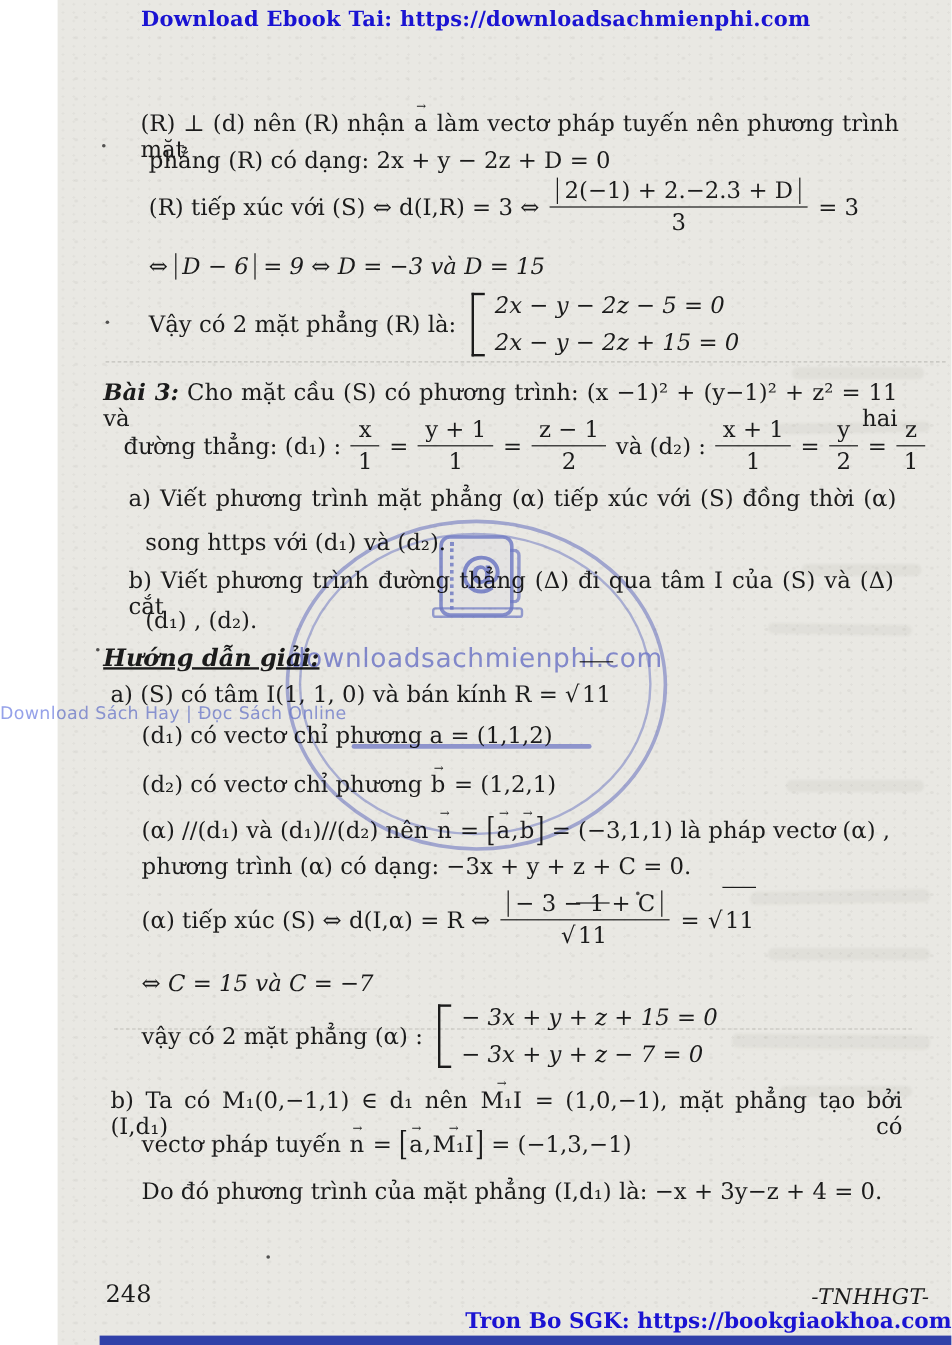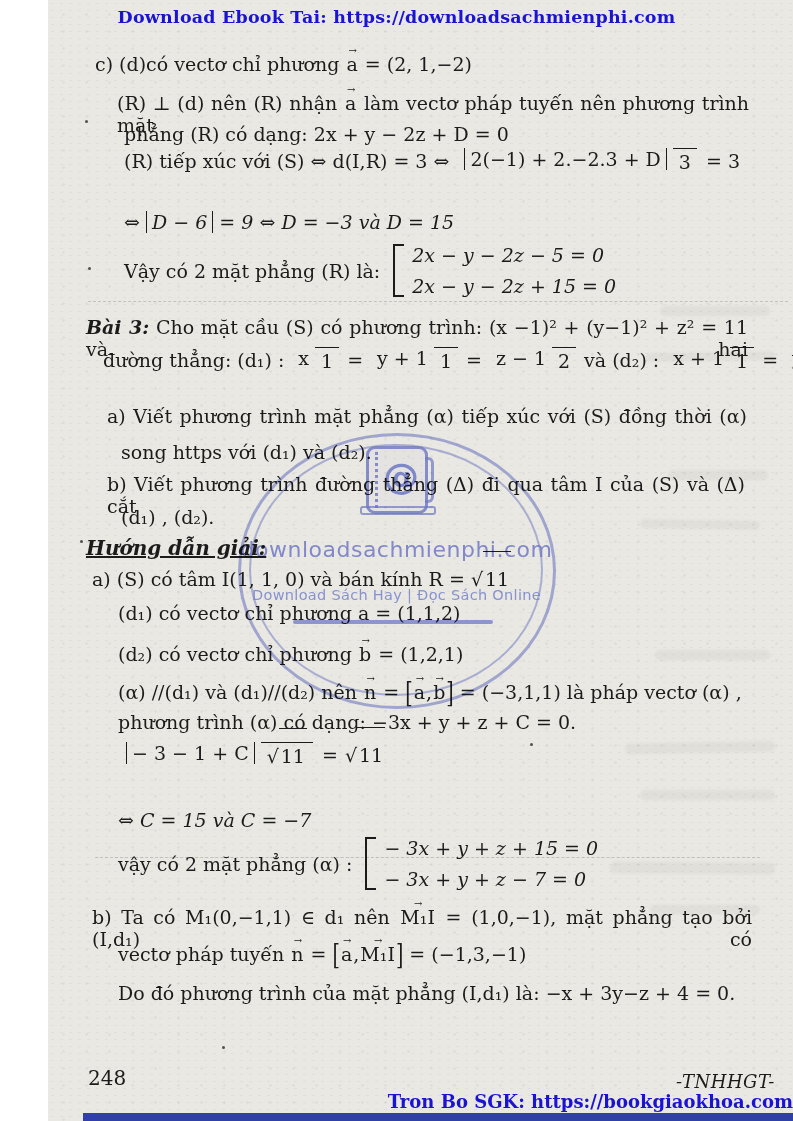--- a/index.html
+++ b/index.html
@@ -20,21 +20,21 @@
   .layer{position:absolute;inset:0;}
   .content{z-index:2;}
   .line{position:absolute;white-space:nowrap;}
   .row{display:flex;align-items:center;gap:7px;}
   .jt{white-space:normal;text-align:justify;text-align-last:justify;text-justify:inter-word;}
   .it{font-style:italic;}
   .bold-it{font-weight:bold;font-style:italic;}
   .guide-head{font-style:italic;font-weight:600;text-decoration:underline;font-size:20px;}
 
   
-  .frac{display:inline-flex;flex-direction:row;align-items:flex-start;text-align:center;vertical-align:middle;margin:0 2px;}
+  .frac{display:inline-flex;flex-direction:column;align-items:center;text-align:center;vertical-align:middle;margin:0 2px;}
   .frac .num{padding:0 6px 2px;}
   .frac .den{border-top:1.7px solid #1b1b1b;padding:2px 6px 0;align-self:stretch;}
   .abs{border-left:1.7px solid #1b1b1b;border-right:1.7px solid #1b1b1b;padding:0 5px;}
   .sqrt{white-space:nowrap;}
   .sqrt .rdc{border-top:1.7px solid #1b1b1b;padding:16px 2px;}
   .vec{position:relative;display:inline-block;padding:0 1px;}
   .vec::before{content:"→";position:absolute;top:-0.78em;left:50%;transform:translateX(-50%);font-size:0.52em;letter-spacing:-1px;}
   .tallb{display:inline-block;transform:scaleY(1.45);transform-origin:center;}
   .system{display:inline-flex;align-items:stretch;margin-left:6px;}
   .sys-bracket{width:9px;border-left:2.3px solid #1b1b1b;border-top:2.3px solid #1b1b1b;border-bottom:2.3px solid #1b1b1b;margin-right:8px;}
@@ -57,21 +57,21 @@
     border:3px solid rgba(120,132,220,.8);border-radius:9px;background:rgba(235,237,250,.25);}
   .wm-book::before{content:"";position:absolute;left:6px;top:3px;bottom:3px;border-left:3px dotted rgba(120,132,220,.8);}
   .wm-book::after{content:"";position:absolute;right:-9px;top:8px;width:6px;height:40px;
     border:3px solid rgba(120,132,220,.7);border-left:none;border-radius:0 6px 6px 0;}
   .wm-at{position:absolute;left:14px;top:7px;font-family:"DejaVu Sans","Liberation Sans",sans-serif;
     font-size:36px;color:rgba(120,132,220,.85);font-weight:bold;}
   .wm-base{position:absolute;left:360px;top:506px;width:72px;height:5px;border:2px solid rgba(120,132,220,.7);border-radius:3px;}
   .wm-brand{position:absolute;left:0;top:537px;width:793px;text-align:center;
     font-family:"DejaVu Sans","Liberation Sans",sans-serif;font-size:22px;letter-spacing:.5px;
     color:rgba(122,132,222,.85);}
-  .wm-tag{position:absolute;left:0;top:587px;width:793px;text-align:center;
+  .wm-tag{position:absolute;left:0;top:587px;width:793px;
     font-family:"DejaVu Sans","Liberation Sans",sans-serif;font-size:14.5px;letter-spacing:.3px;
     color:rgba(122,138,228,.8);}
   .wm-line{position:absolute;left:293px;top:620px;width:200px;height:4px;
     background:rgba(122,132,222,.75);border-radius:2px;}
 
   
   .noise{z-index:1;}
   .smudge{position:absolute;background:rgba(70,66,58,.055);border-radius:5px;filter:blur(1px);}
   .dashline{position:absolute;border-top:1.6px dashed rgba(60,58,52,.22);}
   .dot{position:absolute;width:3px;height:3px;background:rgba(30,30,30,.75);border-radius:50%;}
@@ -101,25 +101,20 @@
 </div>
 
 <div class="hdr">Download Ebook Tai: https://downloadsachmienphi.com</div>
 <div class="pgnum">248</div>
 <div class="bookcode">-TNHHGT-</div>
 <div class="credit">Tron Bo SGK: https://bookgiaokhoa.com</div>
 <div class="botbar"></div>
 
 <div class="layer content">
 
-  <div class="line" style="left:95px;top:53px;">
-    <span>c) (d)có vectơ chỉ phương</span>
-    <span class="vec">a</span>
-    <span>= (2, 1,−2)</span>
-  </div>
 
   <div class="line jt" style="left:117px;top:92px;width:632px;">
     <span>(R) ⊥ (d)  nên (R) nhận</span>
     <span class="vec">a</span>
     <span>làm vectơ pháp tuyến nên phương trình mặt</span>
   </div>
 
   <div class="line" style="left:124px;top:123px;">phẳng (R) có dạng: 2x + y − 2z + D = 0</div>
 
   <div class="line row" style="left:124px;top:148px;">
@@ -211,20 +206,21 @@
     <span>(α) //(d₁) và (d₁)//(d₂) nên</span>
     <span class="vec">n</span>
     <span>=</span>
     <span class="tallb">[</span><span class="vec">a</span><span>,</span><span class="vec">b</span><span class="tallb">]</span>
     <span>= (−3,1,1)  là pháp vectơ (α) ,</span>
   </div>
 
   <div class="line" style="left:118px;top:711px;">phương trình (α) có dạng: −3x + y + z + C = 0.</div>
 
   <div class="line row" style="left:118px;top:742px;">
+    <span>(α)  tiếp xúc (S) ⇔ d(I,α) = R ⇔</span>
     <span class="frac">
       <span class="num"><span class="abs">− 3 − 1 + C</span></span>
       <span class="den"><span class="sqrt"><span>√</span><span class="rdc">11</span></span></span>
     </span>
     <span>=</span>
     <span class="sqrt"><span>√</span><span class="rdc">11</span></span>
   </div>
 
   <div class="line it" style="left:118px;top:809px;">⇔ C = 15 và C = −7</div>
 

